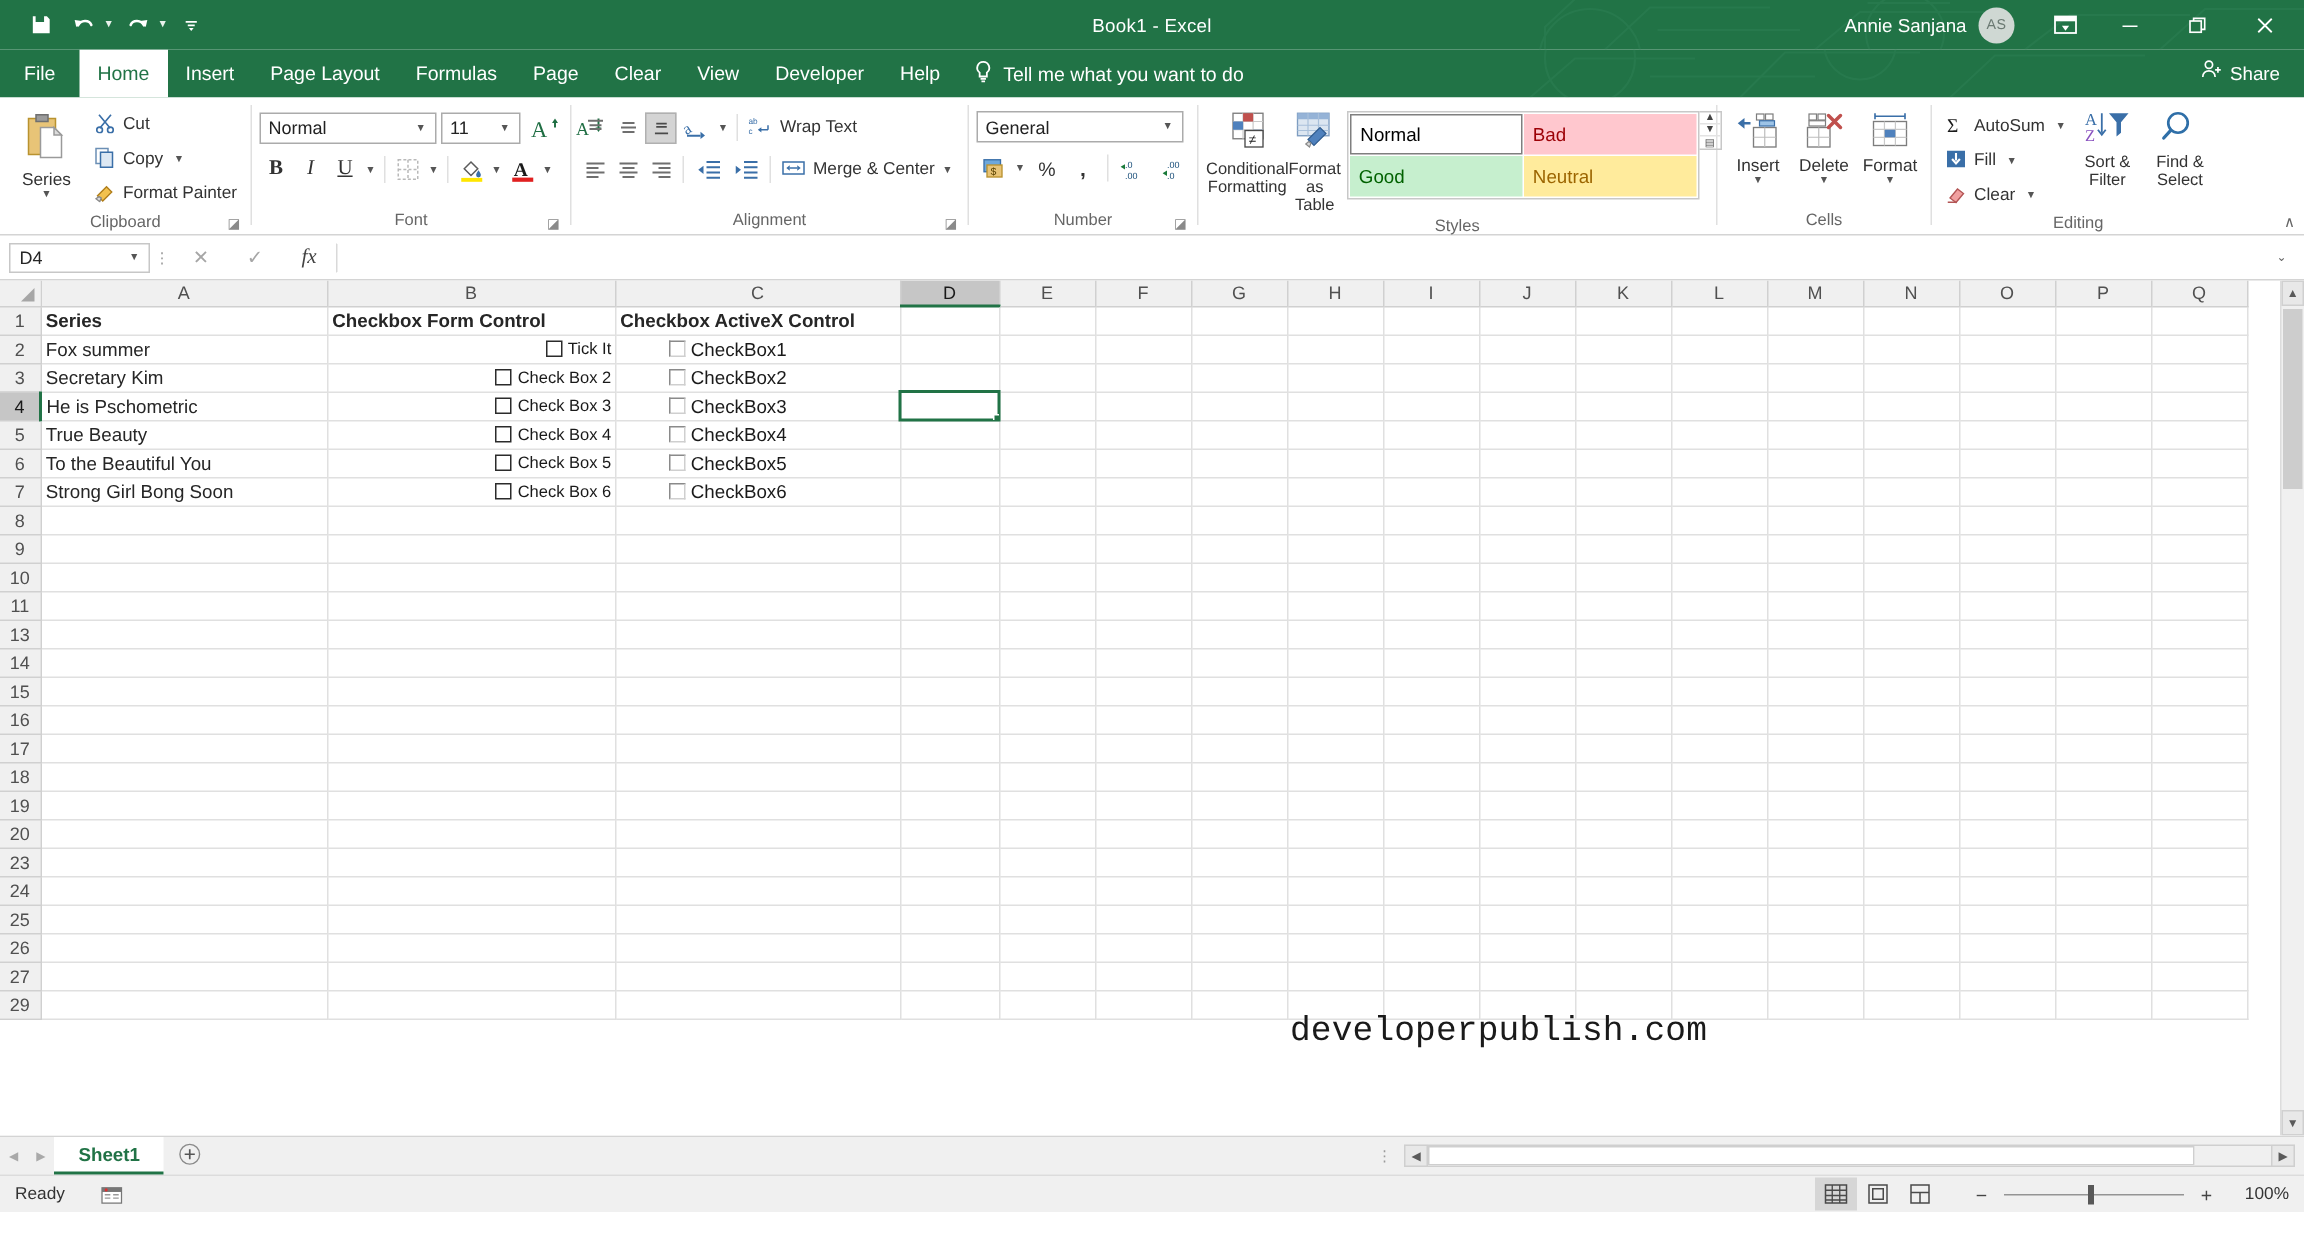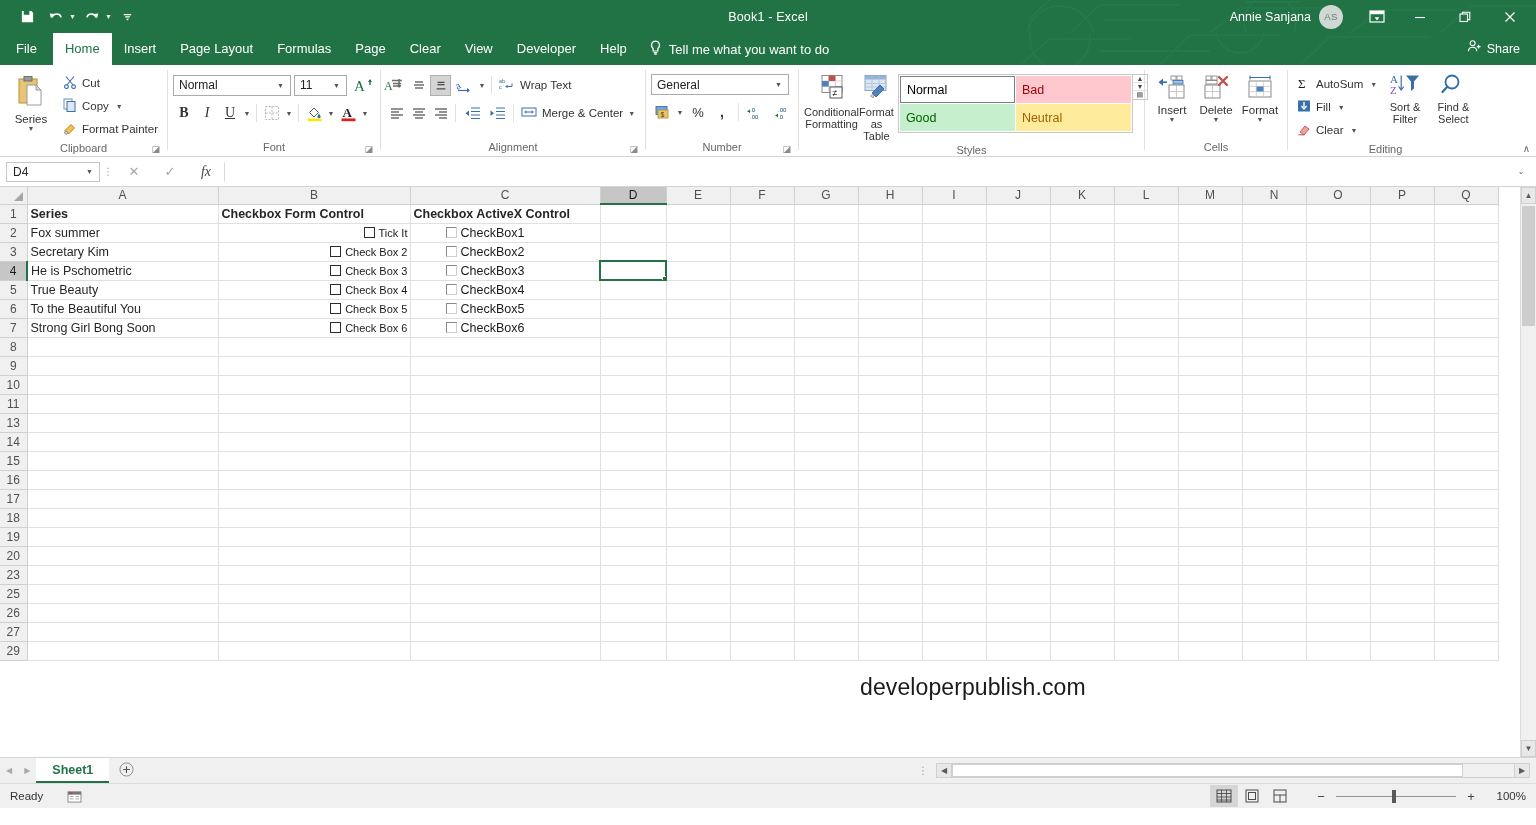--- a/index.html
+++ b/index.html
@@ -167,21 +167,21 @@
 
   .ctl{ display:flex; align-items:center; gap:4px; }
   .ctl.right{ justify-content:flex-end; }
   .cbx{ width:11px; height:11px; border:1px solid #2b2b2b; background:#fff; flex:none; }
   .cbx.ax{ border:1px solid #8a8a8a; border-right-color:#cfcfcf; border-bottom-color:#cfcfcf; }
   .ctl .ct{ font-size:11px; color:#1a1a1a; }
   .ctl .ct.ax{ font-size:12.5px; }
 
   .watermark{
     position:absolute; left:860px; top:487px; font-size:23px; color:#1a1a1a;
-    font-family:Liberation Sans, sans-serif; letter-spacing:.1px;
+    font-family:Liberation Mono, monospace; letter-spacing:.1px;
   }
 
   
   .vscroll{
     position:absolute; top:0; right:0; width:16px; bottom:0; background:#f0f0f0;
     border-left:1px solid #dcdcdc; display:flex; flex-direction:column;
   }
   .vs-arrow{ height:17px; display:flex; align-items:center; justify-content:center; font-size:8px; color:#5a5a5a; background:#e8e8e8; border:1px solid #d0d0d0; }
   .vs-track{ flex:1; position:relative; }
   .vs-thumb{ position:absolute; top:2px; left:1px; right:1px; height:120px; background:#cdcdcd; }
@@ -1243,20 +1243,40 @@
           <td class="cell" style="width: 64px;"></td>
           <td class="cell" style="width: 64px;"></td>
           <td class="cell" style="width: 64px;"></td>
           <td class="cell" style="width: 64px;"></td>
           <td class="cell" style="width: 64px;"></td>
           <td class="cell" style="width: 64px;"></td>
           <td class="cell" style="width: 64px;"></td>
           <td class="cell" style="width: 64px;"></td>
         </tr>
         <tr>
+          <td class="rowhdr">24</td>
+          <td class="cell" style="width: 191px;"></td>
+          <td class="cell" style="width: 192px;"></td>
+          <td class="cell" style="width: 190px;"></td>
+          <td class="cell" style="width: 66px;"></td>
+          <td class="cell" style="width: 64px;"></td>
+          <td class="cell" style="width: 64px;"></td>
+          <td class="cell" style="width: 64px;"></td>
+          <td class="cell" style="width: 64px;"></td>
+          <td class="cell" style="width: 64px;"></td>
+          <td class="cell" style="width: 64px;"></td>
+          <td class="cell" style="width: 64px;"></td>
+          <td class="cell" style="width: 64px;"></td>
+          <td class="cell" style="width: 64px;"></td>
+          <td class="cell" style="width: 64px;"></td>
+          <td class="cell" style="width: 64px;"></td>
+          <td class="cell" style="width: 64px;"></td>
+          <td class="cell" style="width: 64px;"></td>
+        </tr>
+        <tr>
           <td class="rowhdr">25</td>
           <td class="cell" style="width: 191px;"></td>
           <td class="cell" style="width: 192px;"></td>
           <td class="cell" style="width: 190px;"></td>
           <td class="cell" style="width: 66px;"></td>
           <td class="cell" style="width: 64px;"></td>
           <td class="cell" style="width: 64px;"></td>
           <td class="cell" style="width: 64px;"></td>
           <td class="cell" style="width: 64px;"></td>
           <td class="cell" style="width: 64px;"></td>

